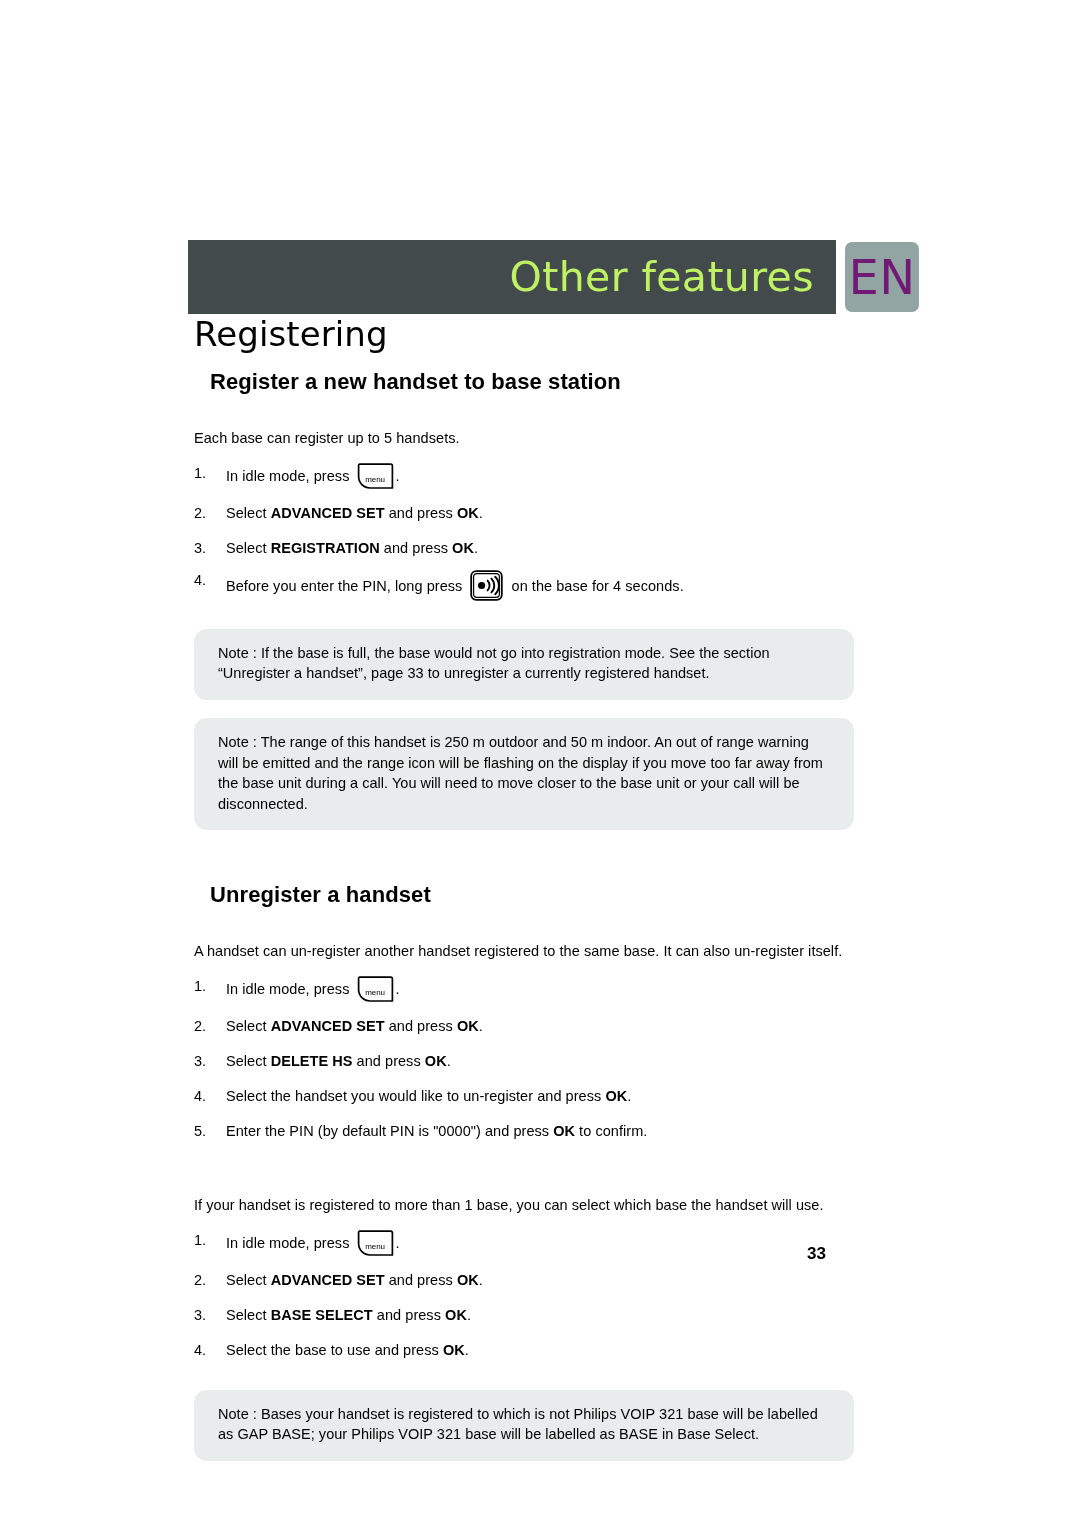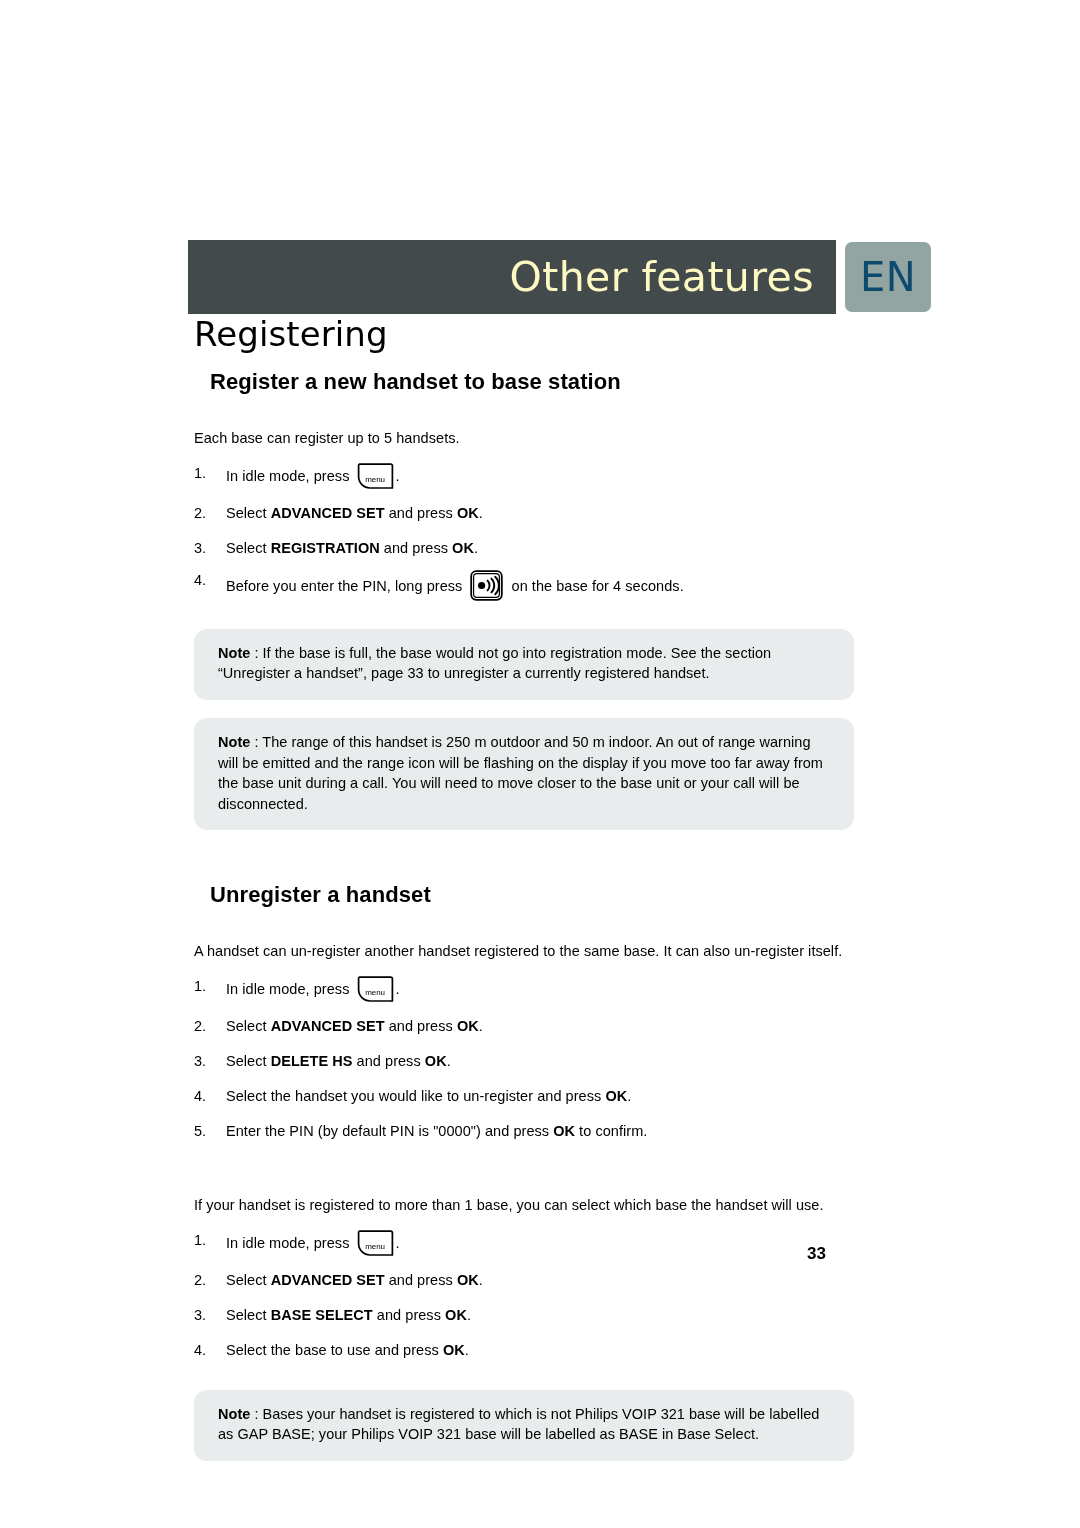--- a/index.html
+++ b/index.html
@@ -39,35 +39,35 @@
     background: #434a4b;
     box-sizing: border-box;
   }
   .header-title {
     position: absolute;
     right: 22px;
     top: 50%;
     transform: translateY(-50%);
     font-size: 41px;
     font-weight: 400;
-    color: #fef9c3;
+    color: #bef264;
     letter-spacing: 0.4px;
     white-space: nowrap;
     font-family: "DejaVu Sans", sans-serif;
   }
   .lang-badge {
     position: absolute;
     left: 657px;
     top: 2px;
-    width: 86px;
+    width: 74px;
     height: 70px;
     background: #93a5a2;
     border-radius: 7px;
-    color: #0c4a6e;
-    font-size: 40px;
+    color: #701a75;
+    font-size: 48px;
     font-weight: 400;
     display: flex;
     align-items: center;
     justify-content: center;
     font-family: "DejaVu Sans", sans-serif;
     letter-spacing: 0.5px;
   }
 
   
   .content {
@@ -166,21 +166,21 @@
   
   .note {
     background: #e9ecec;
     border-radius: 13px;
     padding: 14px 22px 16px 24px;
     box-sizing: border-box;
     font-size: 14.5px;
     line-height: 1.42;
     letter-spacing: 0.03px;
   }
-  .note .note-label { font-weight: bold; }
+  .note .note-label { font-weight: normal; }
 
   .page-number {
     position: absolute;
     left: 188px;
     top: 1244px;
     width: 660px;
     text-align: right;
     font-size: 17px;
     font-weight: bold;
     padding-right: 22px;

